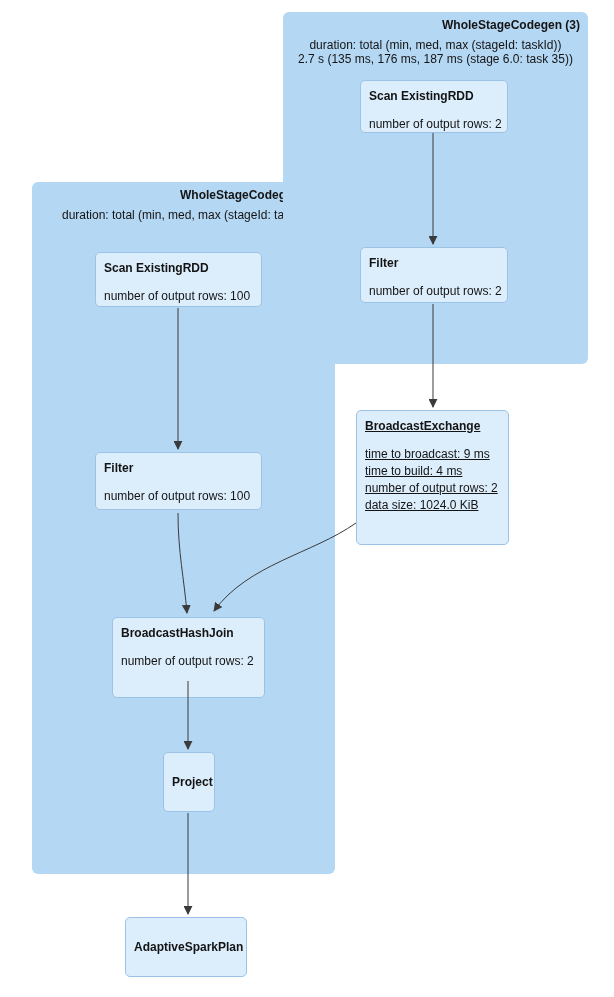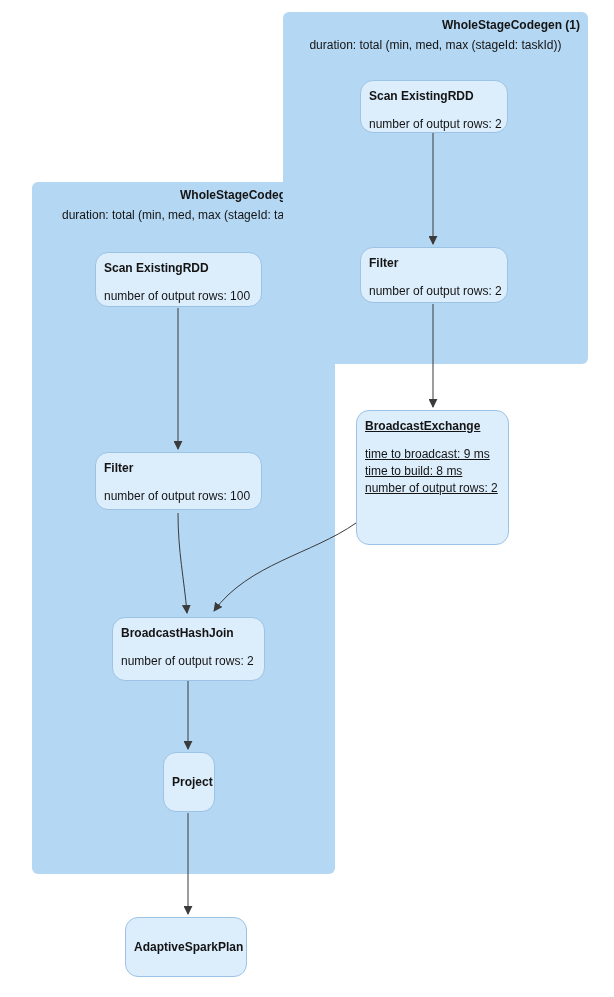--- a/index.html
+++ b/index.html
@@ -14,21 +14,21 @@
     position:relative;width:614px;height:997px;overflow:hidden;
     font-family:"Liberation Sans",sans-serif;font-size:12px;color:var(--text);
     background:#ffffff;
   }
   .cluster{position:absolute;background:var(--cluster-bg);border-radius:6px;}
   .cluster-title{position:absolute;font-weight:bold;white-space:nowrap;}
   .cluster-line{position:absolute;white-space:nowrap;}
   .centered{left:0;width:100%;text-align:center;}
   .node{
     position:absolute;background:var(--node-bg);
-    border:1px solid var(--node-border);border-radius:13px;
+    border:1px solid var(--node-border);border-radius:5px;
     box-sizing:border-box;overflow:hidden;
   }
   .ntitle{display:block;font-weight:bold;padding:8px 8px 0 8px;line-height:15px;white-space:nowrap;}
   .nmetric{display:block;padding:0 8px;line-height:17px;white-space:nowrap;}
   .nmetric.first{margin-top:12px;}
   .label-only{display:flex;align-items:center;text-align:center;}
   .label-only .ntitle{padding:0 8px;}
   svg.edges{position:absolute;left:0;top:0;pointer-events:none;}
   .edge{stroke:var(--edge);stroke-width:1;fill:none;}
   .edge-head{fill:var(--edge);}
@@ -45,50 +45,52 @@
     <div class="node" style="left:63px;top:70px;width:167px;height:55px;">
       <span class="ntitle">Scan ExistingRDD</span>
       <span class="nmetric first">number of output rows: 100</span>
     </div>
 
     <div class="node" style="left:63px;top:270px;width:167px;height:58px;">
       <span class="ntitle">Filter</span>
       <span class="nmetric first">number of output rows: 100</span>
     </div>
 
-    <div class="node" style="left:80px;top:435px;width:153px;height:64px;">
+    <div class="node" style="left:80px;top:435px;width:153px;height:81px;">
       <span class="ntitle">BroadcastHashJoin</span>
       <span class="nmetric first">number of output rows: 2</span>
     </div>
 
     <div class="node label-only" style="left:131px;top:570px;width:52px;height:60px;">
       <span class="ntitle">Project</span>
     </div>
   </div>
 
   <div class="cluster" style="left:283px;top:12px;width:305px;height:352px;">
-    <div class="cluster-title" style="right:8px;top:6px;">WholeStageCodegen (1)</div>
+    <div class="cluster-title" style="right:8px;top:6px;">WholeStageCodegen (3)</div>
     <div class="cluster-line centered" style="top:26px;">duration: total (min, med, max (stageId: taskId))</div>
+    <div class="cluster-line centered" style="top:40px;">2.7 s (135 ms, 176 ms, 187 ms (stage 6.0: task 35))</div>
 
     <div class="node" style="left:77px;top:68px;width:148px;height:53px;">
       <span class="ntitle">Scan ExistingRDD</span>
       <span class="nmetric first">number of output rows: 2</span>
     </div>
 
     <div class="node" style="left:77px;top:235px;width:148px;height:56px;">
       <span class="ntitle">Filter</span>
       <span class="nmetric first">number of output rows: 2</span>
     </div>
   </div>
 
   <div class="node" style="left:356px;top:410px;width:153px;height:135px;text-decoration:underline;">
     <span class="ntitle">BroadcastExchange</span>
     <span class="nmetric first">time to broadcast: 9 ms</span>
-    <span class="nmetric">time to build: 8 ms</span>
+    <span class="nmetric">time to build: 4 ms</span>
     <span class="nmetric">number of output rows: 2</span>
+    <span class="nmetric">data size: 1024.0 KiB</span>
   </div>
 
   <div class="node label-only" style="left:125px;top:917px;width:122px;height:60px;">
     <span class="ntitle">AdaptiveSparkPlan</span>
   </div>
 
   <svg class="edges" width="614" height="997">
     <defs>
       <marker id="arrowhead" viewBox="0 0 10 10" refX="9" refY="5" markerWidth="9" markerHeight="9" orient="auto-start-reverse" markerUnits="userSpaceOnUse">
         <path d="M0,0 L10,5 L0,10 z" class="edge-head"></path>

